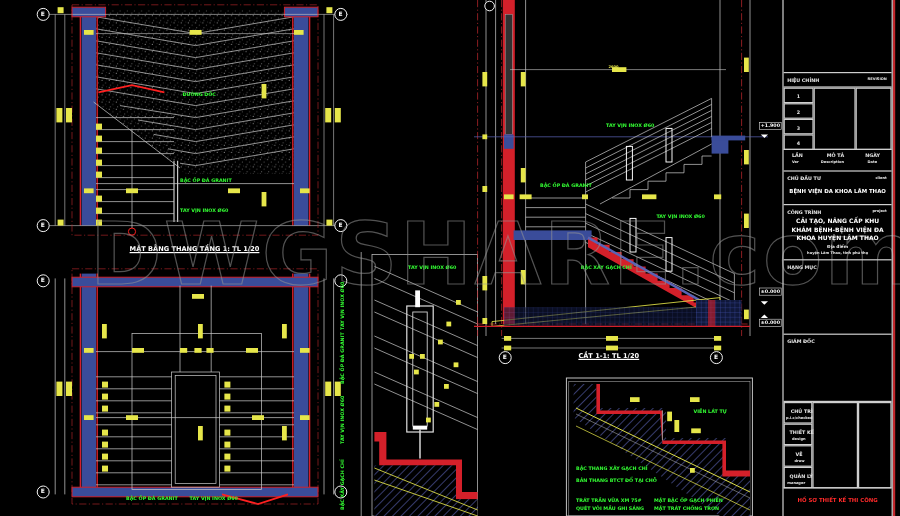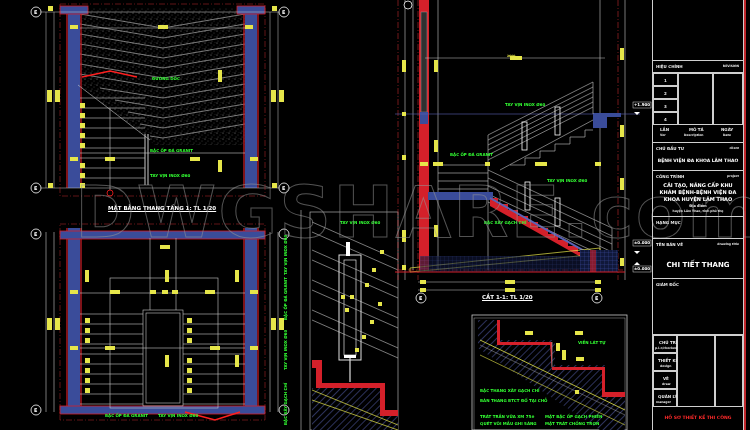--- a/index.html
+++ b/index.html
@@ -475,25 +475,20 @@
     <span class="lbl" style="right:4px;top:3px;font-size:3px;">project</span>
     <span class="lbl center mid" style="top:11px;">CẢI TẠO, NÂNG CẤP KHU</span>
     <span class="lbl center mid" style="top:18px;">KHÁM BỆNH-BỆNH VIỆN ĐA</span>
     <span class="lbl center mid" style="top:25px;">KHOA HUYỆN LÂM THAO</span>
     <span class="lbl center" style="top:33px;font-size:3.5px;">Địa điểm</span>
     <span class="lbl center" style="top:38px;font-size:3px;">huyện Lâm Thao, tỉnh phú thọ</span>
   </div>
   <div class="tb-row" style="top:216px;height:22px;">
     <span class="lbl" style="left:3px;top:3px;">HẠNG MỤC</span>
   </div>
-  <div class="tb-row" style="top:238px;height:40px;">
-    <span class="lbl" style="left:3px;top:3px;">TÊN BẢN VẼ</span>
-    <span class="lbl" style="right:4px;top:3px;font-size:3px;">drawing title</span>
-    <span class="lbl center big" style="top:22px;">CHI TIẾT THANG</span>
-  </div>
   <div class="tb-row" style="top:278px;height:56px;">
     <span class="lbl" style="left:3px;top:3px;">GIÁM ĐỐC</span>
   </div>
   <div class="tb-row" style="top:334px;height:72px;">
     <div class="grid-cell" style="left:0;top:0;width:24px;height:18px;">
       <span class="lbl" style="left:5px;top:4px;">CHỦ TRÌ</span>
       <span class="lbl" style="left:1px;top:10px;font-size:3px;">p.i.c/checked</span>
     </div>
     <div class="grid-cell" style="left:0;top:18px;width:24px;height:18px;">
       <span class="lbl" style="left:4px;top:4px;">THIẾT KẾ</span>

